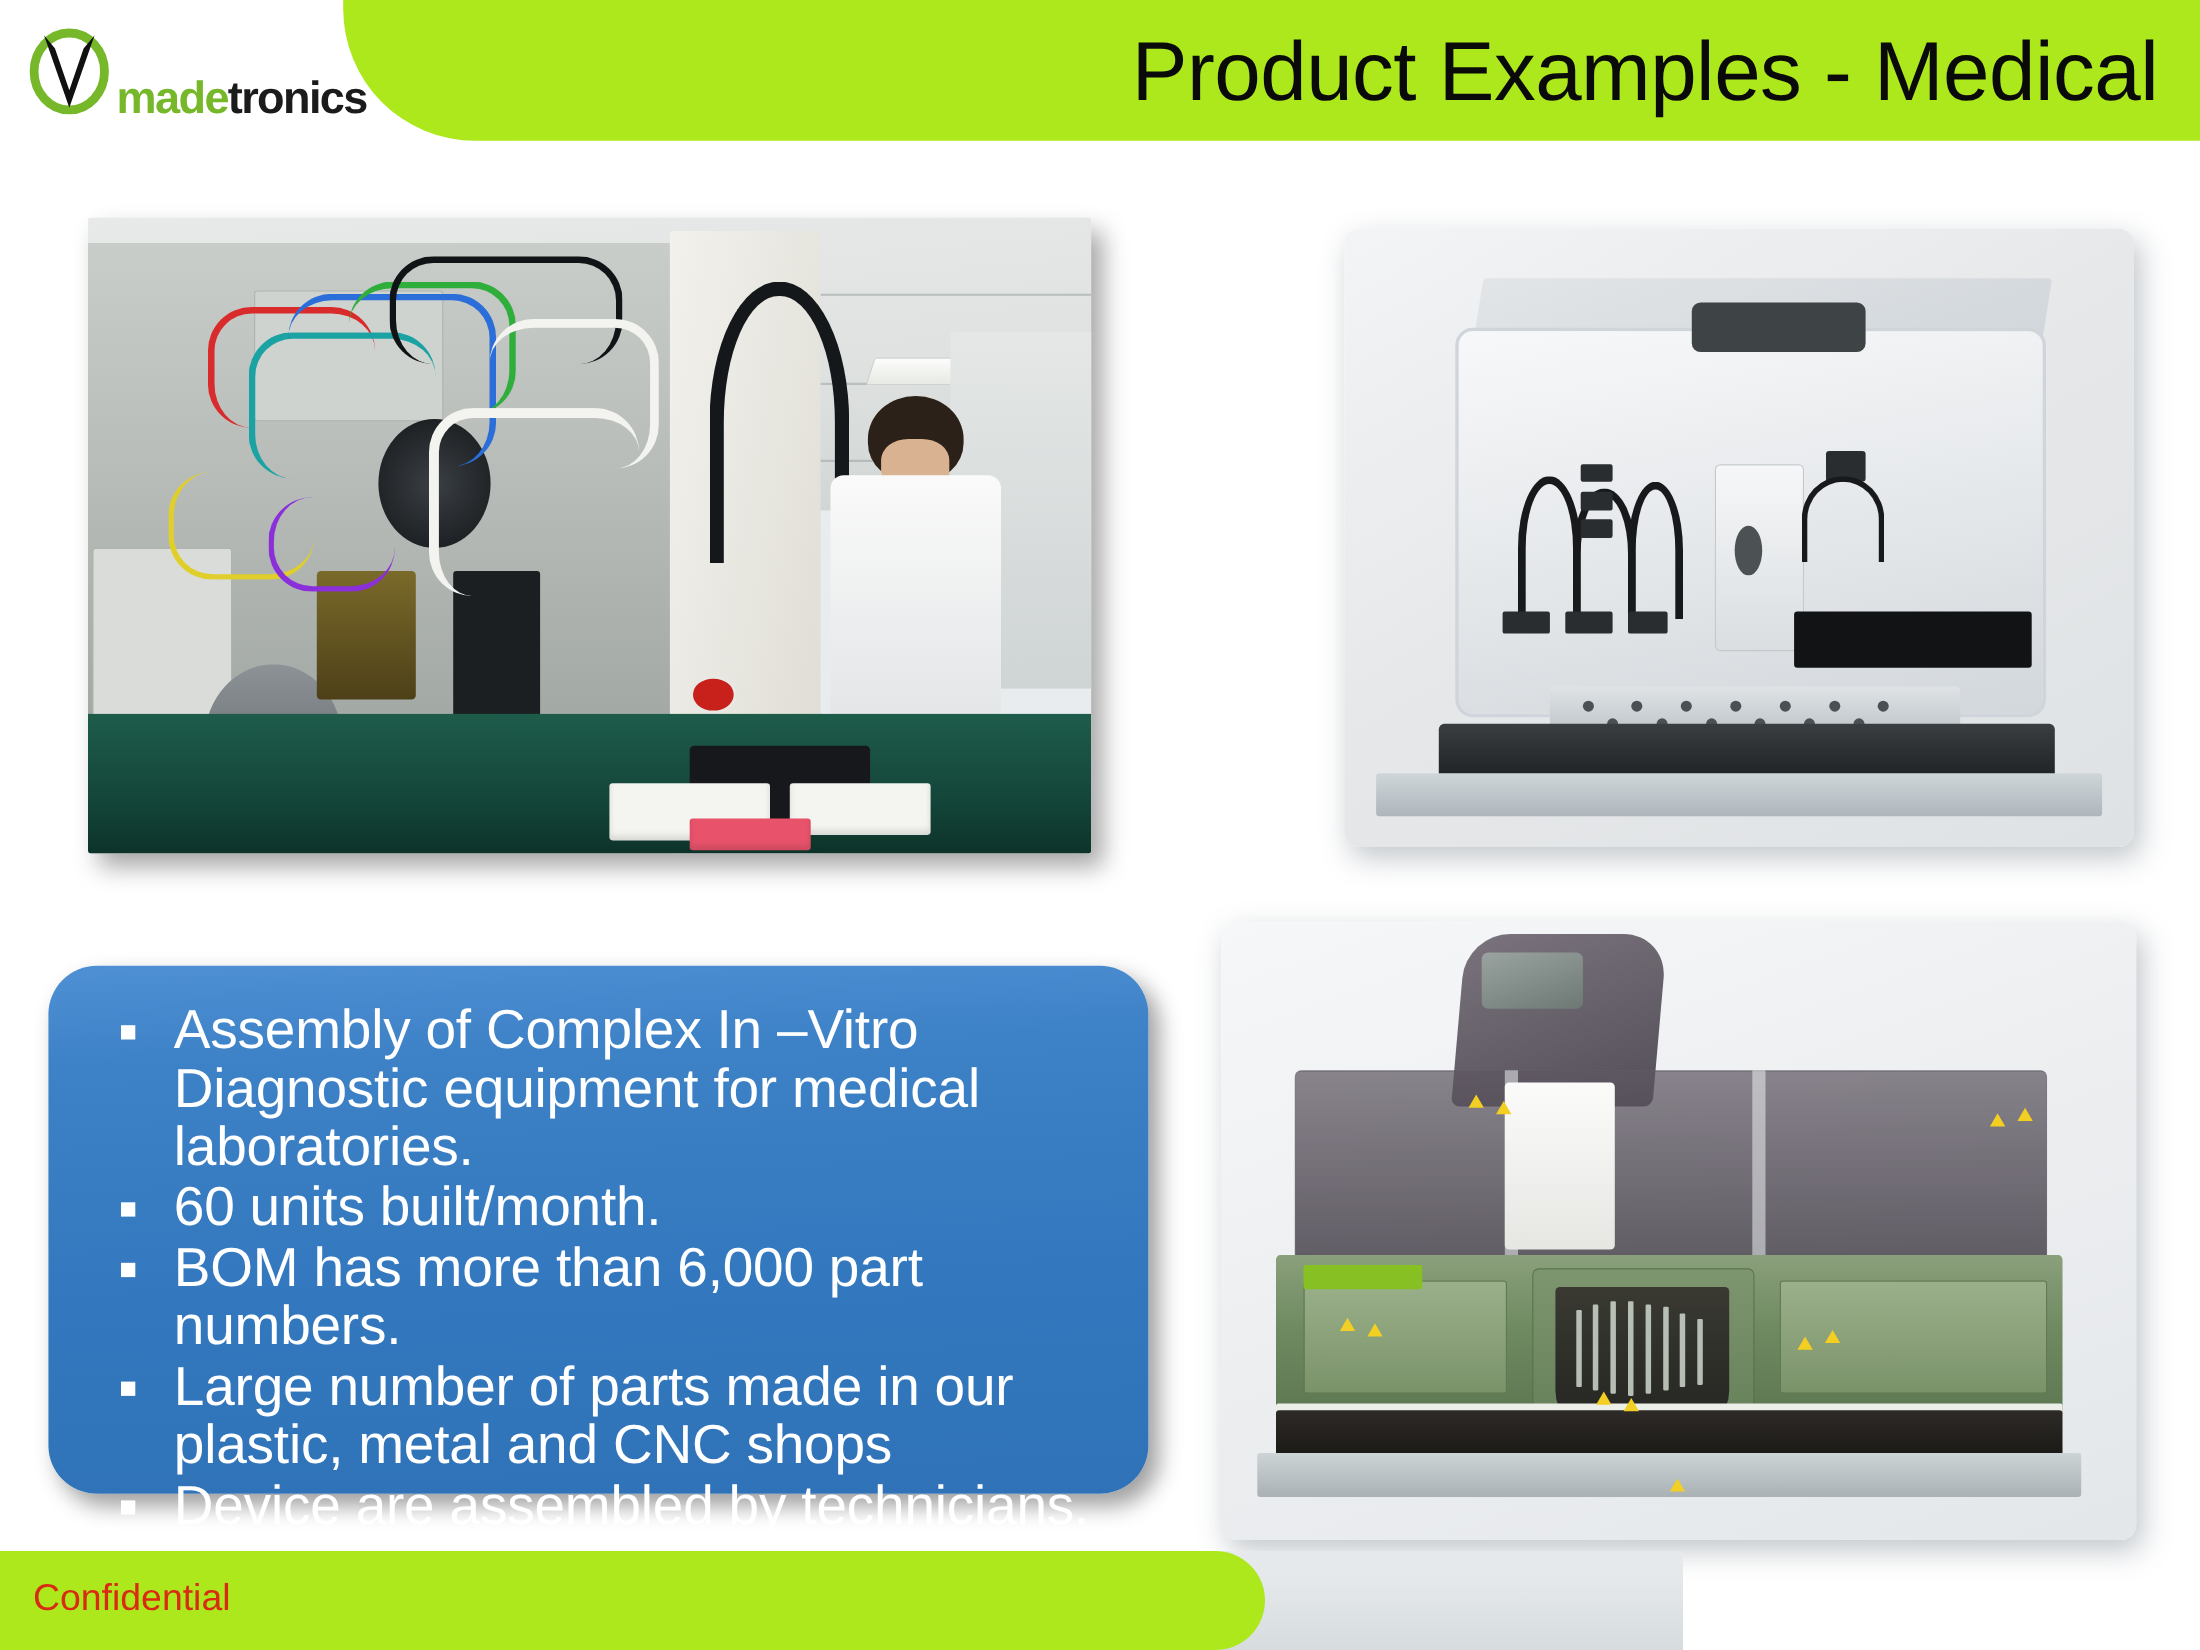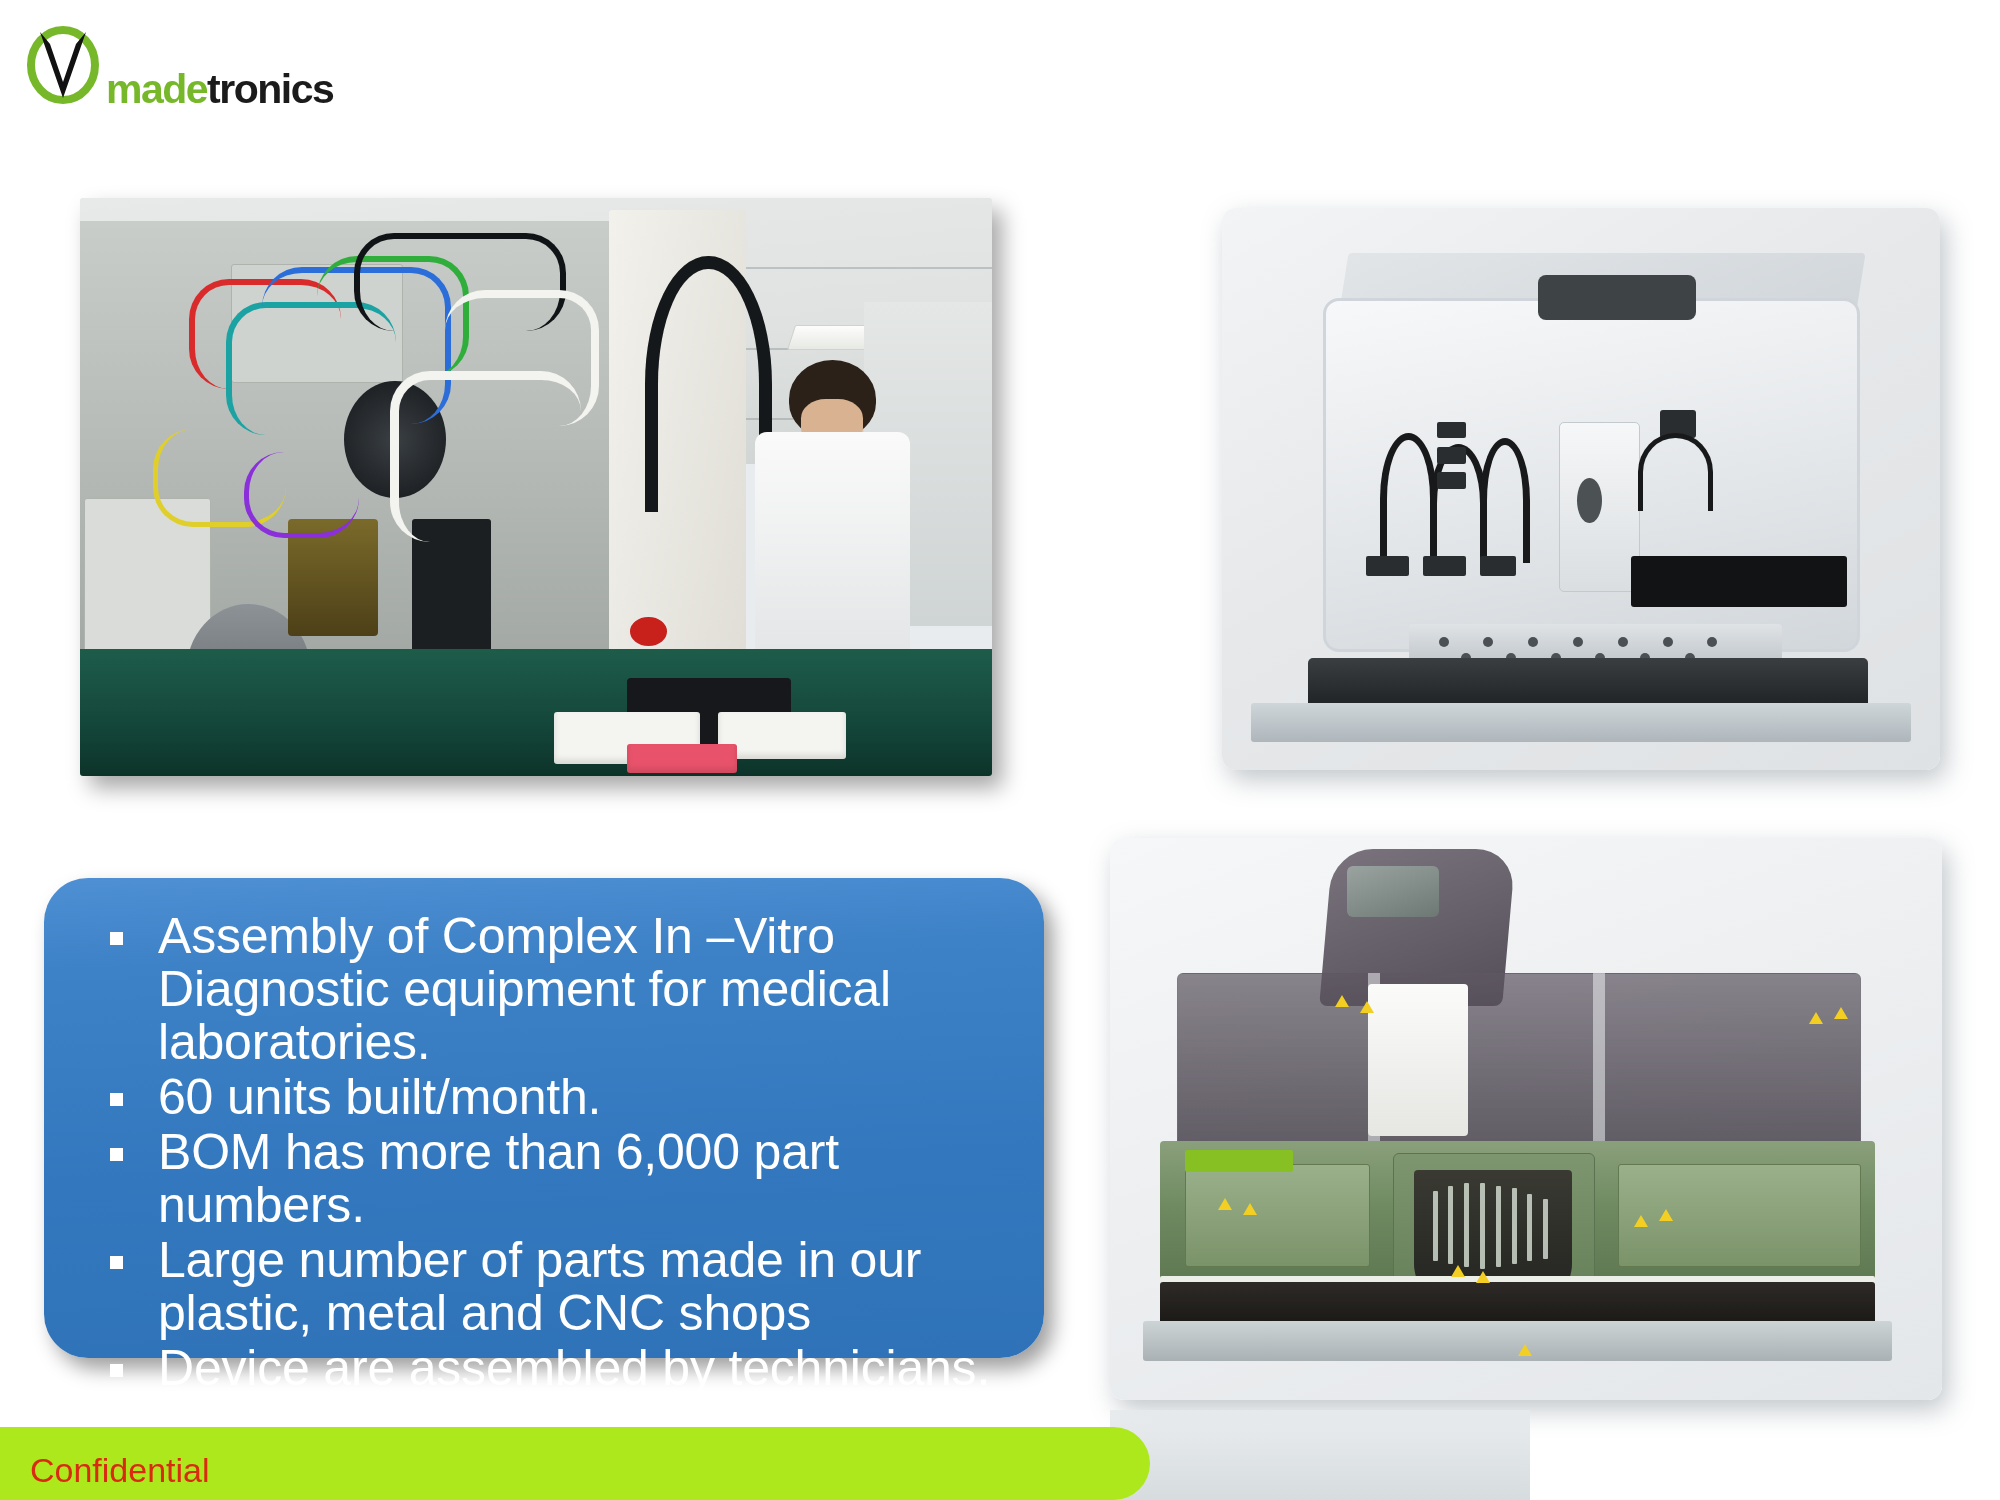--- a/index.html
+++ b/index.html
@@ -172,40 +172,43 @@
     margin:0 0 2px 0;
     letter-spacing:-0.2px;
   }
   .bullet-item::before{
     content:"";position:absolute;left:14px;top:22px;
     width:13px;height:13px;background:#ffffff;
   }
 
   
   .footer-band{
-    position:absolute;left:0;bottom:0;width:1150px;height:73px;
+    position:absolute;left:0;bottom:0;width:1150px;height:90px;
     background:#ACE81C;
     border-top-right-radius:70px;border-bottom-right-radius:70px;
     z-index:3;
   }
   .footer-text{
     position:absolute;left:30px;top:24px;
     color:#D92A12;font-size:34px;letter-spacing:0px;
   }
   .footer-overlap{
     position:absolute;left:1110px;bottom:0;width:420px;height:90px;
     background:linear-gradient(180deg,rgba(230,234,236,.85),rgba(210,216,219,.9));
     z-index:2;
   }
 </style>
 </head>
 <body>
 
 <div class="slide">
 
+  <div class="header-band">
+    <div class="header-title">Product Examples - Medical</div>
+  </div>
 
   <div class="logo-wrap">
     <svg class="logo-mark" viewBox="0 0 78 80">
       <ellipse cx="39" cy="41" rx="32" ry="35" fill="none" stroke="#76B82A" stroke-width="8"></ellipse>
       <path d="M16 8 L39 74 L62 8 L52 20 L39 58 L26 20 Z" fill="#111111"></path>
     </svg>
     <div class="logo-text">
       <span class="g">made</span><span class="d">tronics</span>
     </div>
   </div>

